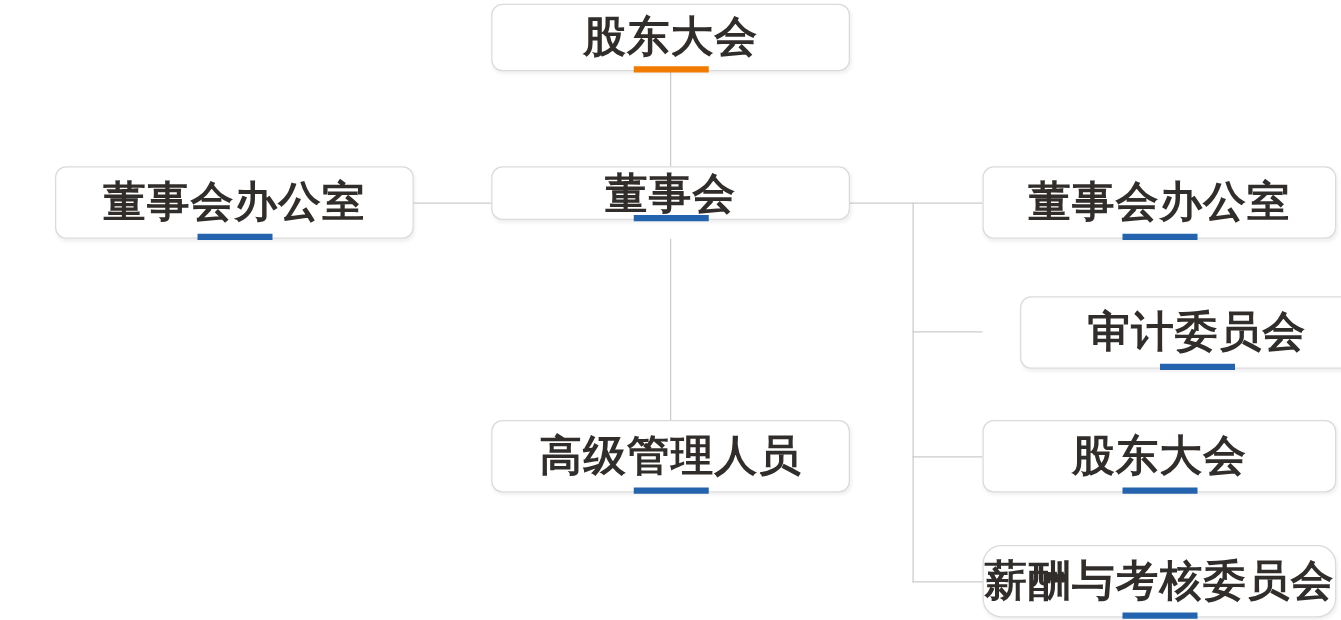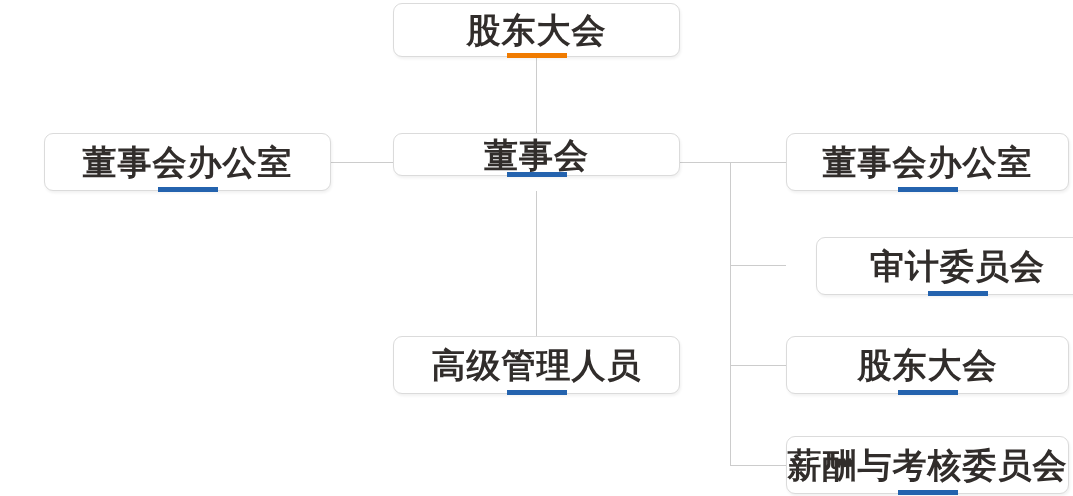--- a/index.html
+++ b/index.html
@@ -55,21 +55,21 @@
     transform:translateX(-50%);
     width:60px;height:5px;
   }
   .n-shareholders{left:393px;top:3px;width:287px;height:54px;}
   .n-board-office{left:2px;top:133px;width:287px;height:58px;margin-left:42px;}
   .n-board{left:393px;top:133px;width:287px;height:43px;}
   .n-strategy{left:786px;top:133px;width:283px;height:58px;}
   .n-audit{left:816px;top:237px;width:283px;height:58px;}
   .n-senior{left:393px;top:336px;width:287px;height:58px;}
   .n-nomination{left:786px;top:336px;width:283px;height:58px;}
-  .n-remuneration{left:786px;top:436px;width:283px;height:58px;}
+  .n-remuneration{left:786px;top:436px;width:283px;height:58px;border-radius:15px;}
 </style>
 </head>
 <body>
 
 <div class="canvas">
 
   <div class="line v l-v1"></div>
   <div class="line h l-h1"></div>
   <div class="line v l-v2"></div>
   <div class="line h l-h2"></div>

